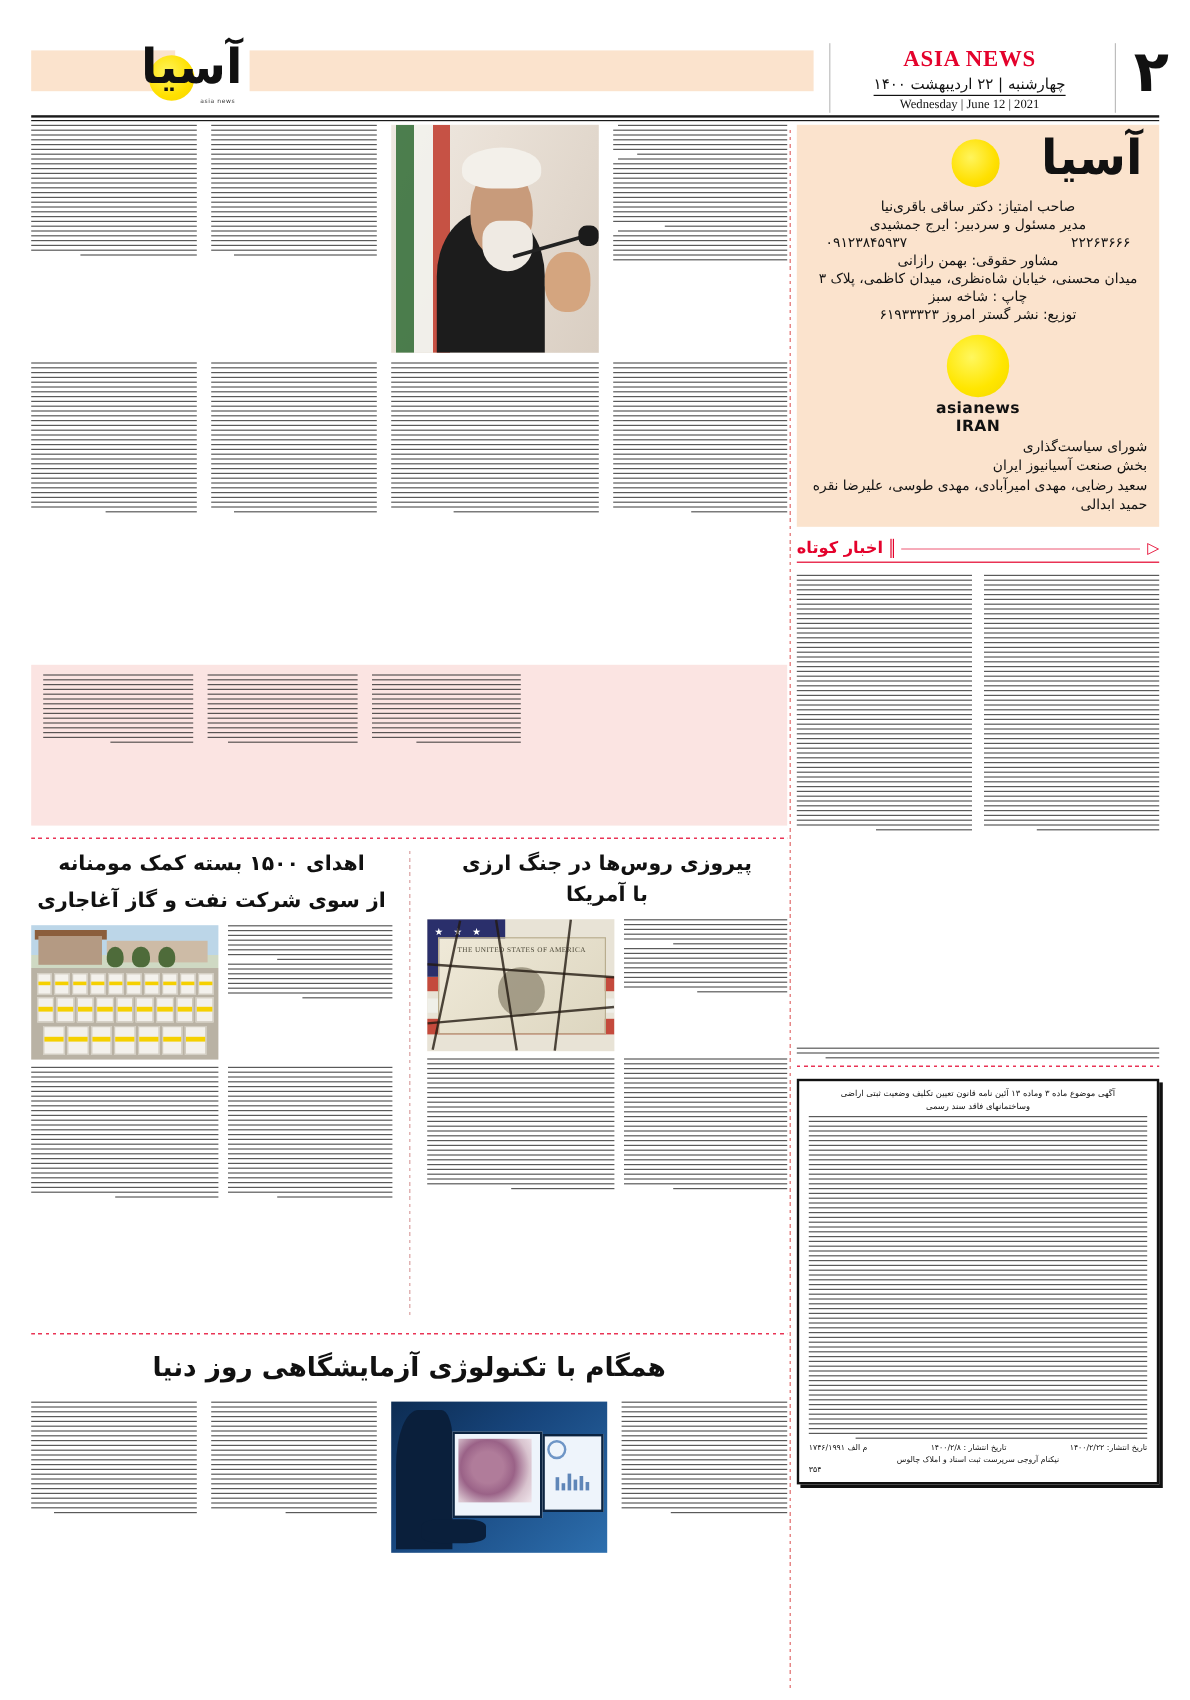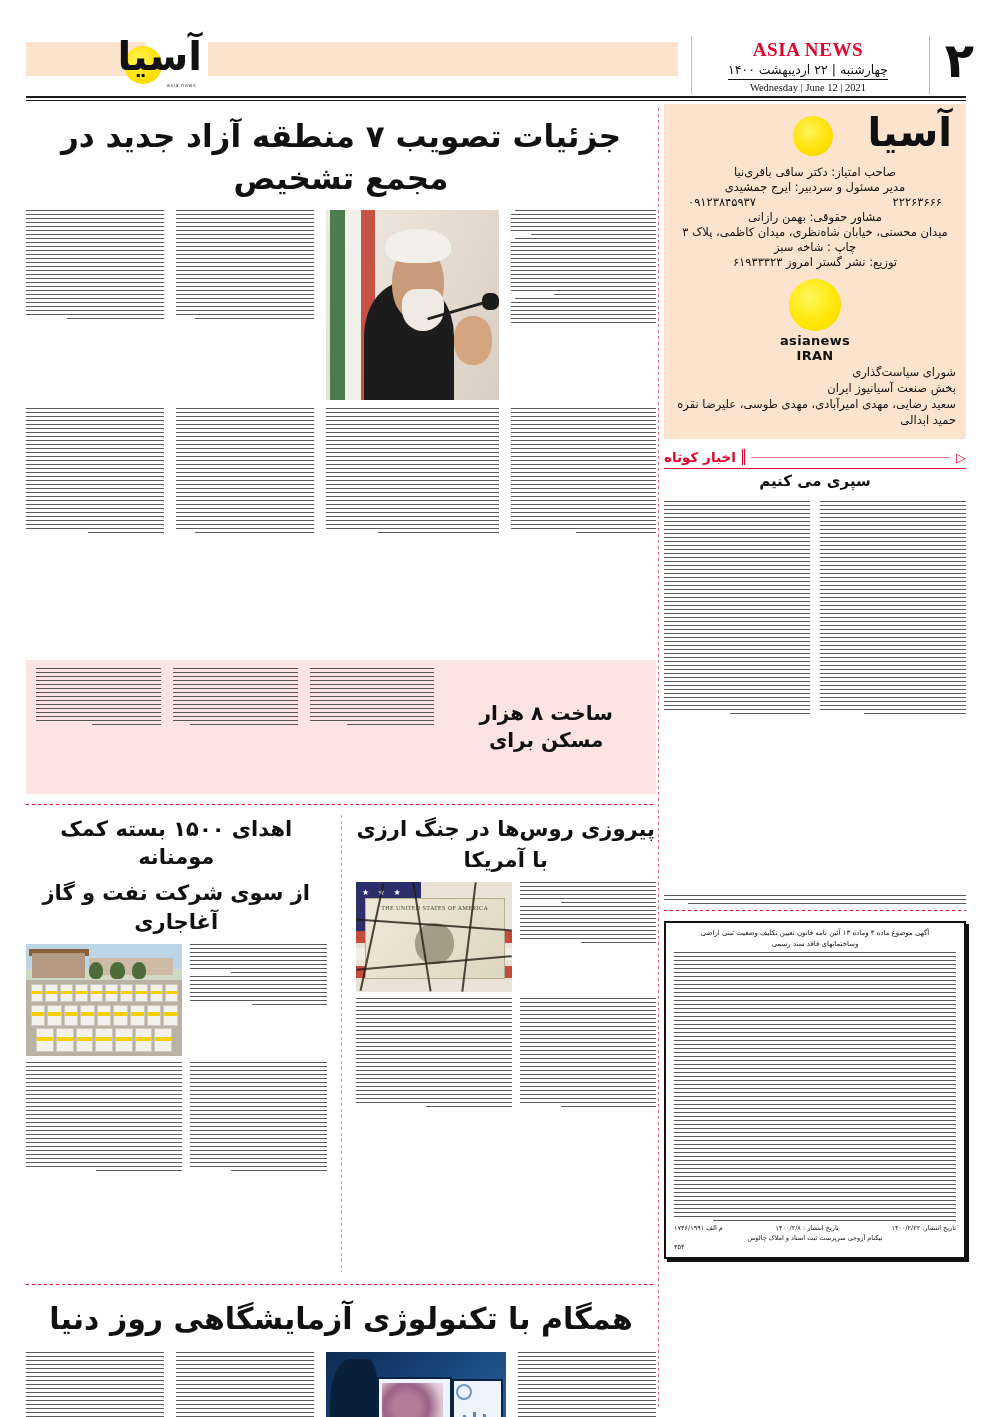--- a/index.html
+++ b/index.html
@@ -52,21 +52,21 @@
   
   #left-zone{position:absolute;left:26px;top:104px;width:630px;bottom:18px;}
   #right-zone{position:absolute;left:664px;top:104px;width:302px;bottom:18px;}
   #col-split{position:absolute;left:658px;top:108px;width:1px;height:1300px;
      background:repeating-linear-gradient(to bottom,#e06a6a 0 3px,transparent 3px 6px);}
 
   
   .hl{direction:rtl;text-align:center;font-weight:700;color:#111;line-height:1.35;}
   .hl-main{font-size:31px;letter-spacing:-.3px}
   .hl-mid{font-size:20px}
-  .hl-sub{font-size:21px}
+  .hl-sub{font-size:17px}
   .hl-small{font-size:15px}
 
   .kicker{direction:rtl;display:flex;align-items:center;gap:6px;}
   .kicker .label{color:#e4022c;font-weight:700;font-size:13.5px;border-right:3px double #e4022c;padding-right:6px}
   .kicker .arrow{color:#e4022c;font-size:13px}
   .kicker .bar{flex:1;height:1px;background:#e4022c;opacity:.55}
   .rule-red{height:1px;background:#e4022c;}
   .rule-red-dot{height:1px;background:repeating-linear-gradient(to right,#e4022c 0 3px,transparent 3px 6px)}
 
   
@@ -170,21 +170,20 @@
     <div id="pagenum">۲</div>
     <div id="top-rule"></div>
     <div id="top-rule2"></div>
   </div>
 
   <div id="col-split"></div>
 
   <div id="left-zone">
 
     <div>
-      <div class="hl hl-main" style="margin:12px 0 10px">جزئیات تصویب ۷ منطقه آزاد جدید در مجمع تشخیص</div>
 
       <div class="cols" style="height:190px">
 
         <div class="col ftxt tiny" style="flex:1.05">
           <div class="ln s2"></div>
             <div class="ln s1"></div>
             <div class="ln s1"></div>
             <div class="ln s1"></div>
           <div class="ln s1"></div>
             <div class="ln s1"></div>
@@ -422,21 +421,20 @@
           <div class="ln s1"></div>
             <div class="ln s1"></div>
             <div class="ln s1"></div>
             <div class="ln s6"></div>
         </div>
       </div>
     </div>
 
     <div class="pinkbox" style="margin-top:12px;padding:8px 10px;display:flex;gap:12px;direction:rtl;height:118px">
       <div style="flex:1.6;display:flex;flex-direction:column;justify-content:center">
-        <div class="hl hl-mid">ساخت ۸ هزار مسکن برای</div>
       </div>
       <div class="ftxt tiny" style="flex:1">
         <div class="ln s1"></div>
           <div class="ln s1"></div>
           <div class="ln s1"></div>
           <div class="ln s1"></div>
         <div class="ln s1"></div>
           <div class="ln s1"></div>
           <div class="ln s1"></div>
           <div class="ln s1"></div>
@@ -727,21 +725,21 @@
               <div class="ln s1"></div>
               <div class="ln s6"></div>
           </div>
         </div>
       </div>
     </div>
 
     <div class="rule-red-dot" style="margin:12px 0 0"></div>
 
     <div style="margin-top:14px">
-      <div class="hl hl-main" style="font-size:30px">همگام با تکنولوژی آزمایشگاهی روز دنیا</div>
+      <div class="hl hl-main" style="font-size:22px">همگام با تکنولوژی آزمایشگاهی روز دنیا</div>
 
       <div style="display:flex;gap:12px;direction:rtl;margin-top:12px;height:180px">
         <div class="ftxt tiny" style="flex:1">
           <div class="ln s1"></div>
             <div class="ln s1"></div>
             <div class="ln s1"></div>
             <div class="ln s1"></div>
           <div class="ln s1"></div>
             <div class="ln s1"></div>
             <div class="ln s1"></div>
@@ -864,21 +862,20 @@
       <div class="council">حمید ابدالی</div>
     </div>
 
     <div class="kicker" style="margin-top:10px">
       <div class="arrow">▷</div>
       <div class="bar"></div>
       <div class="label">اخبار کوتاه</div>
     </div>
     <div class="rule-red" style="margin-top:3px"></div>
 
-    <div class="hl hl-small" style="margin-top:2px">سپری می کنیم</div>
 
     <div style="display:flex;gap:10px;direction:rtl;margin-top:10px;height:390px">
       <div class="ftxt tiny" style="flex:1">
         <div class="ln s1"></div>
           <div class="ln s1"></div>
           <div class="ln s1"></div>
           <div class="ln s1"></div>
         <div class="ln s1"></div>
           <div class="ln s1"></div>
           <div class="ln s1"></div>

